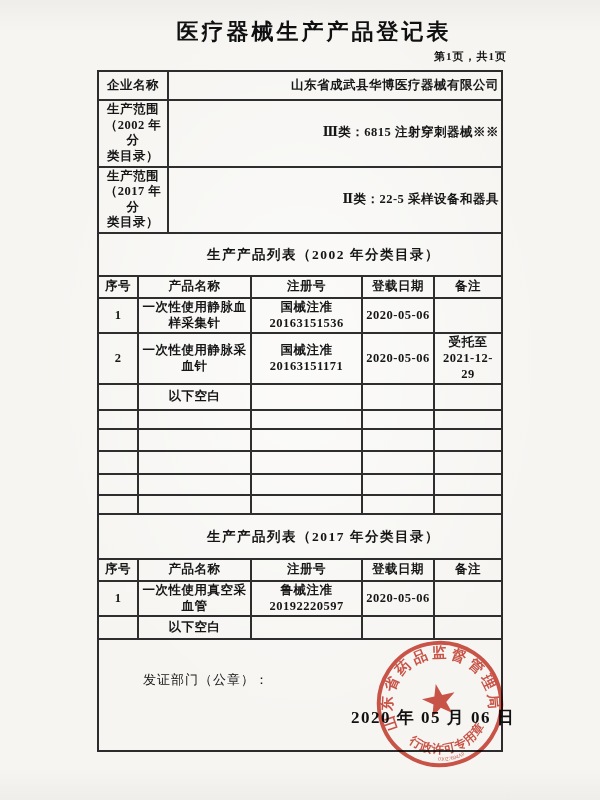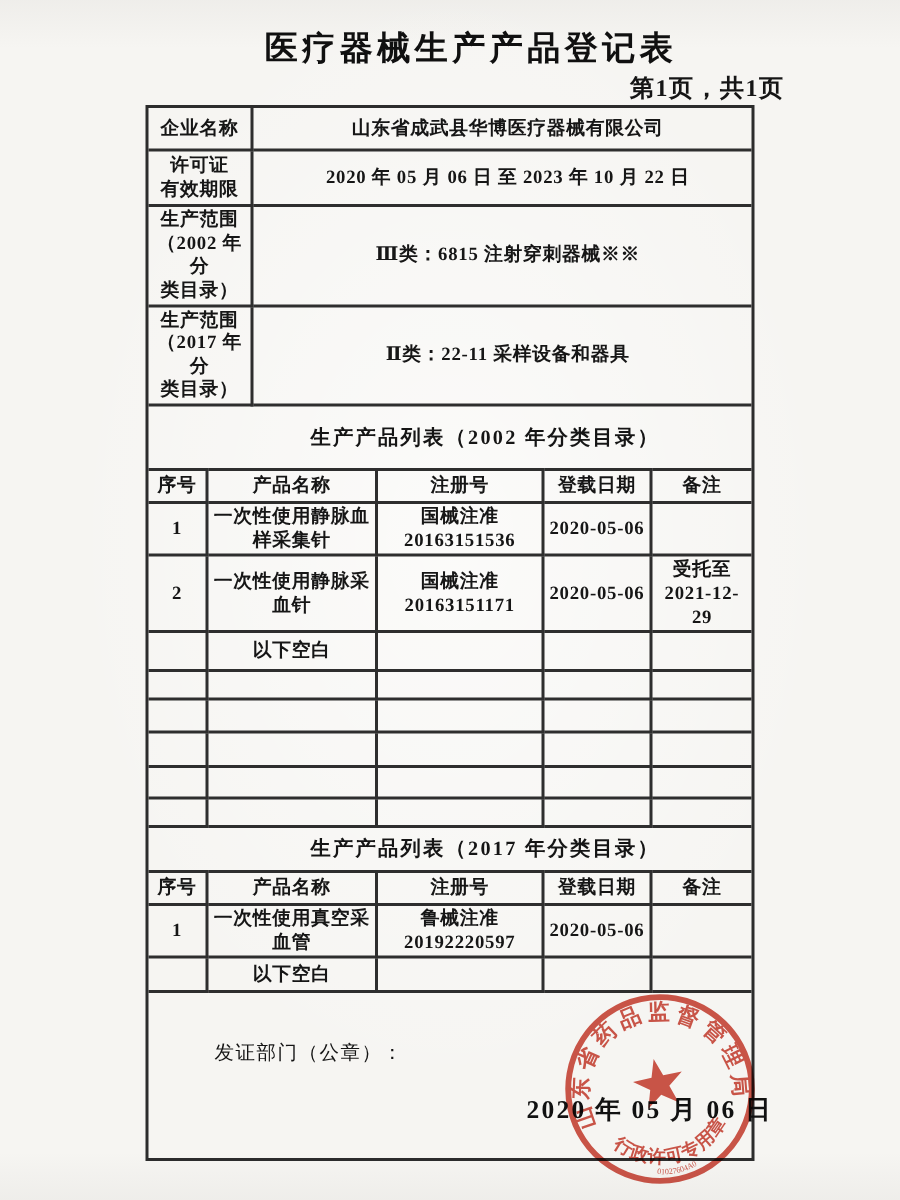--- a/index.html
+++ b/index.html
@@ -11,45 +11,45 @@
                       linear-gradient(180deg, rgba(205,203,198,.18) 0%, rgba(255,255,255,0) 4%, rgba(255,255,255,0) 96%, rgba(205,203,198,.18) 100%);
     font-family:"Liberation Serif","DejaVu Serif",serif;
     color:#151515;
     overflow:hidden;
   }
   .title {
     position:absolute; top:17px; left:0; width:600px;
     text-align:center; font-size:22px; font-weight:bold; letter-spacing:3px; color:#101010;padding-left:28px;
   }
   .page-ind {
-    position:absolute; top:49px; left:17px; width:506px;
-    text-align:right; font-size:16px; font-weight:bold; letter-spacing:1px;
+    position:absolute; top:49px; left:1px; width:506px;
+    text-align:right; font-size:11px; font-weight:bold; letter-spacing:1px;
   }
   .doc {
     position:absolute; left:97px; top:70px; width:406px;
     border:2px solid #2c2c2c;
   }
   table { width:100%; border-collapse:collapse; table-layout:fixed; }
   td, th {
     border:2px solid #2e2e2e;
     font-size:12.5px; font-weight:bold; color:#161616;
     text-align:center; vertical-align:middle;
     padding:1px 2px; letter-spacing:.5px; line-height:1.25;
     overflow:hidden;
   }
   tr > *:first-child { border-left:none; }
   tr > *:last-child  { border-right:none; }
   table.top-flush tr:first-child > * { border-top:none; }
   .ml { white-space:pre-line;text-align:center; }
-  .val { text-align:center; padding-left:9px; }
+  .val { text-align:right; padding-left:9px; }
   .section-hdr {
     height:41px; display:flex; align-items:center; justify-content:center;
     font-size:13.5px; font-weight:bold; letter-spacing:1.5px;padding-left:47px;
   }
-  .sh2 { height:28px; }
+  .sh2 { height:43px; }
   .footer {
     position:relative; height:110px;
   }
   .issuing {
     position:absolute; left:44px; top:31px;
     font-size:13px; font-weight:normal; letter-spacing:1px;
   }
   .issue-date {
     position:absolute; left:252px; top:66px;
     font-size:17px; font-weight:bold; letter-spacing:1.5px; color:#111;
@@ -72,36 +72,31 @@
   <table class="top-flush">
     <colgroup>
         <col style="width:69px">
         <col>
       </colgroup>
     <tbody>
         <tr style="height:28px">
       <td class="ml">企业名称</td>
       <td class="val">山东省成武县华博医疗器械有限公司</td>
     </tr>
-    <tr style="height:37px">
-      <td class="ml">许可证
-有效期限</td>
-      <td class="val">2020 年 05 月 06 日 至 2023 年 10 月 22 日</td>
-    </tr>
     <tr style="height:44px">
       <td class="ml">生产范围
 （2002 年分
 类目录）</td>
       <td class="val">Ⅲ类：6815 注射穿刺器械※※</td>
     </tr>
     <tr style="height:44px">
       <td class="ml">生产范围
 （2017 年分
 类目录）</td>
-      <td class="val">Ⅱ类：22-11 采样设备和器具</td>
+      <td class="val">Ⅱ类：22-5 采样设备和器具</td>
     </tr>
   </tbody>
     </table>
 
   <div class="section-hdr">生产产品列表（2002 年分类目录）</div>
 
   <table>
     <colgroup>
         <col style="width:39px">
         <col style="width:113px">

